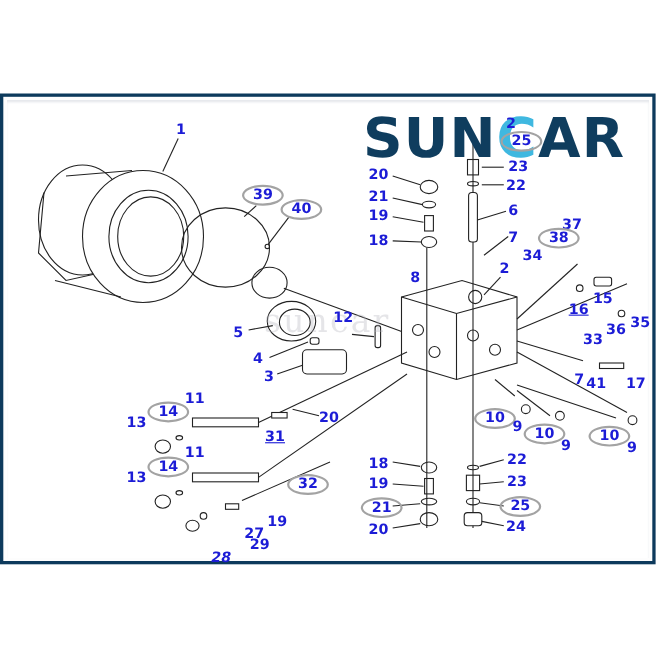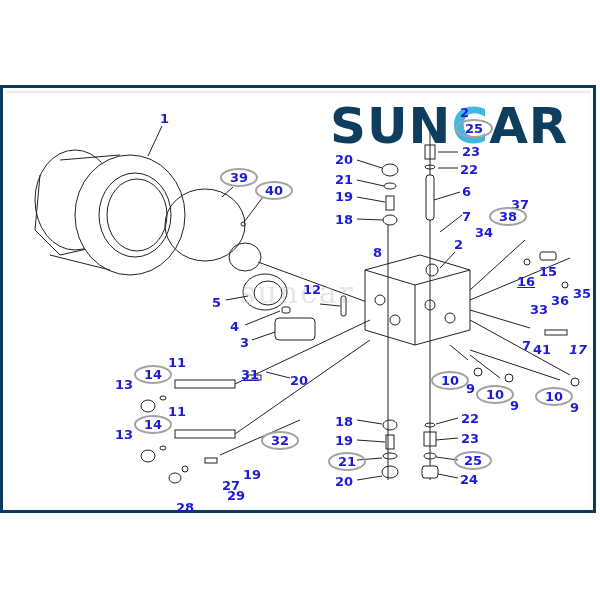--- a/index.html
+++ b/index.html
@@ -161,41 +161,41 @@
     <div class="lbl" style="left: 517px; top: 275px; text-decoration: underline;">16</div>
     <div class="lbl" style="left: 573px; top: 287px;">35</div>
     <div class="lbl" style="left: 530px; top: 303px;">33</div>
     <div class="lbl" style="left: 551px; top: 294px;">36</div>
     <div class="lbl" style="left: 212px; top: 296px;">5</div>
     <div class="lbl" style="left: 303px; top: 283px;">12</div>
     <div class="lbl" style="left: 230px; top: 320px;">4</div>
     <div class="lbl" style="left: 240px; top: 336px;">3</div>
     <div class="lbl" style="left: 522px; top: 339px;">7</div>
     <div class="lbl" style="left: 533px; top: 343px;">41</div>
-    <div class="lbl" style="left: 569px; top: 343px; font-style: italic;">17</div>
+    <div class="lbl" style="left: 569px; top: 343px;">17</div>
     <div class="lbl" style="left: 168px; top: 356px;">11</div>
     <div class="lbl circled" style="left: 141px; top: 368px;">14</div>
     <div class="lbl" style="left: 290px; top: 374px;">20</div>
     <div class="lbl circled" style="left: 438px; top: 374px;">10</div>
     <div class="lbl" style="left: 115px; top: 378px;">13</div>
     <div class="lbl" style="left: 466px; top: 382px;">9</div>
     <div class="lbl circled" style="left: 268px; top: 386px; margin-top: 45px;">32</div>
-    <div class="lbl" style="left: 241px; top: 368px; text-decoration: underline;">31</div>
+    <div class="lbl" style="left: 241px; top: 391px; text-decoration: underline;">31</div>
     <div class="lbl circled" style="left: 483px; top: 388px;">10</div>
     <div class="lbl circled" style="left: 542px; top: 390px;">10</div>
     <div class="lbl" style="left: 510px; top: 399px;">9</div>
     <div class="lbl" style="left: 570px; top: 401px;">9</div>
     <div class="lbl" style="left: 168px; top: 405px;">11</div>
     <div class="lbl circled" style="left: 141px; top: 418px;">14</div>
     <div class="lbl" style="left: 335px; top: 415px;">18</div>
     <div class="lbl" style="left: 461px; top: 412px;">22</div>
     <div class="lbl" style="left: 115px; top: 428px;">13</div>
     <div class="lbl" style="left: 335px; top: 434px;">19</div>
     <div class="lbl" style="left: 461px; top: 432px;">23</div>
     <div class="lbl circled" style="left: 335px; top: 455px;">21</div>
     <div class="lbl circled" style="left: 461px; top: 454px;">25</div>
     <div class="lbl" style="left: 243px; top: 468px;">19</div>
     <div class="lbl" style="left: 335px; top: 475px;">20</div>
     <div class="lbl" style="left: 460px; top: 473px;">24</div>
     <div class="lbl" style="left: 222px; top: 479px;">27</div>
     <div class="lbl" style="left: 199px; top: 489px; margin-left: 28px;">29</div>
-    <div class="lbl" style="left: 176px; top: 501px;">28</div>
+    <div class="lbl" style="left: 192px; top: 501px; font-style: italic;">28</div>
   </div>
 
 </body></html>

